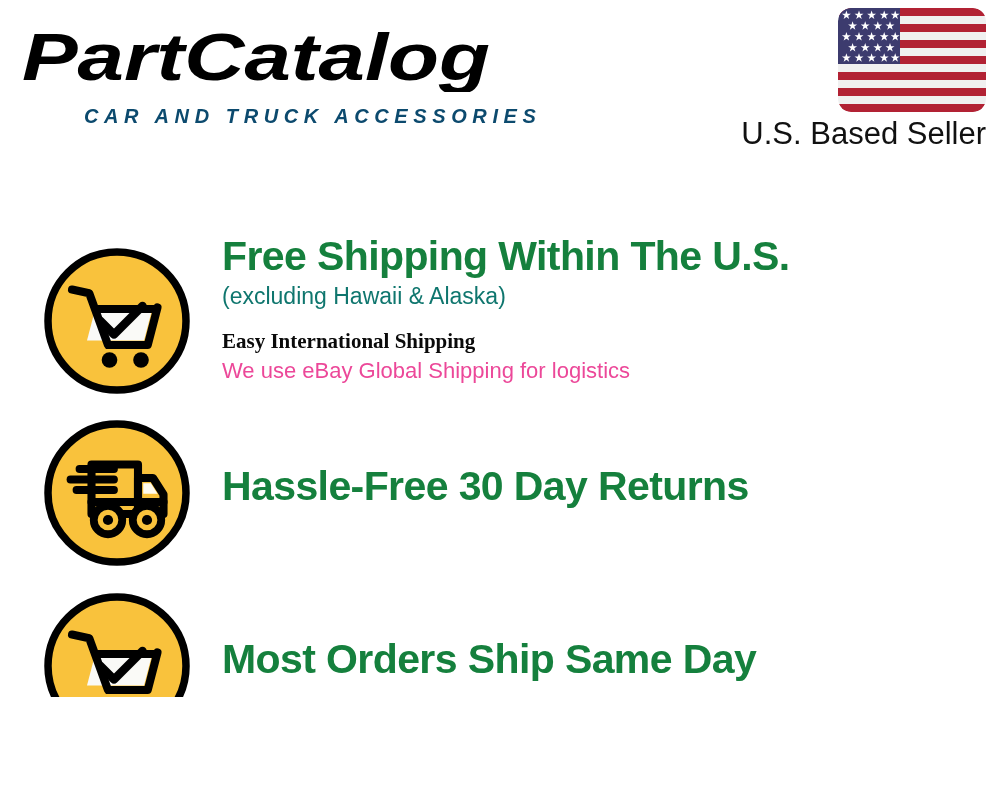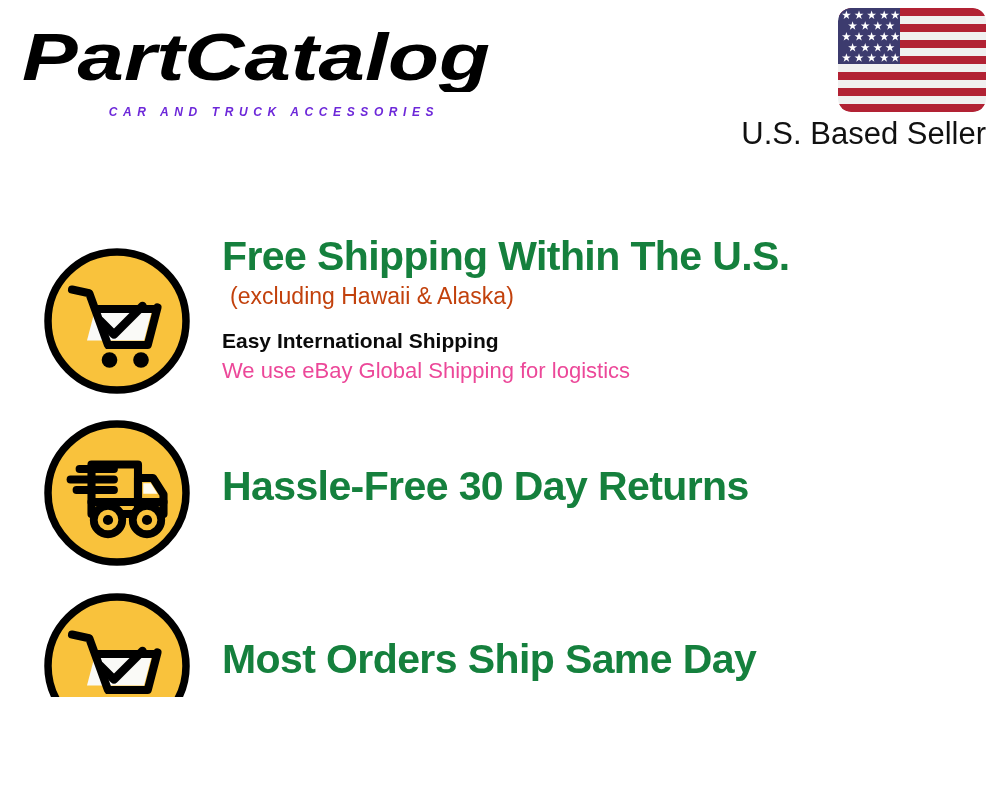--- a/index.html
+++ b/index.html
@@ -34,24 +34,24 @@
     height: 68px;
   }
   .logo-tagline {
     position: absolute;
     left: 62px;
     top: 82px;
     width: 380px;
     font-family: "Liberation Sans", sans-serif;
     font-weight: bold;
     font-style: italic;
-    font-size: 12px;
+    font-size: 20px;
     line-height: 1;
     letter-spacing: 5.6px;
-    color: #6d28d9;
+    color: #0c4a6e;
     white-space: nowrap;
     text-align: center;
   }
 
   .seller-block {
     position: absolute;
     right: 14px;
     top: 8px;
     width: 270px;
     text-align: right;
@@ -109,26 +109,26 @@
     letter-spacing: -0.6px;
     color: #15803d;
     margin: 0;
     white-space: nowrap;
   }
   .feature-sub {
     font-family: "Liberation Sans", sans-serif;
     font-weight: 400;
     font-size: 23px;
     line-height: 1.3;
-    color: #c2410c;
-    margin: 4px 0 0 8px;
+    color: #0f766e;
+    margin: 4px 0 0 0;
     white-space: nowrap;
   }
   .feature-sub2-strong {
-    font-family: Liberation Sans, sans-serif;
+    font-family: Liberation Serif, serif;
     font-weight: bold;
     font-size: 21px;
     line-height: 1.25;
     color: #0a0a0a;
     margin: 16px 0 0 0;
     white-space: nowrap;
   }
   .feature-sub2 {
     font-family: "Liberation Sans", sans-serif;
     font-weight: 400;

